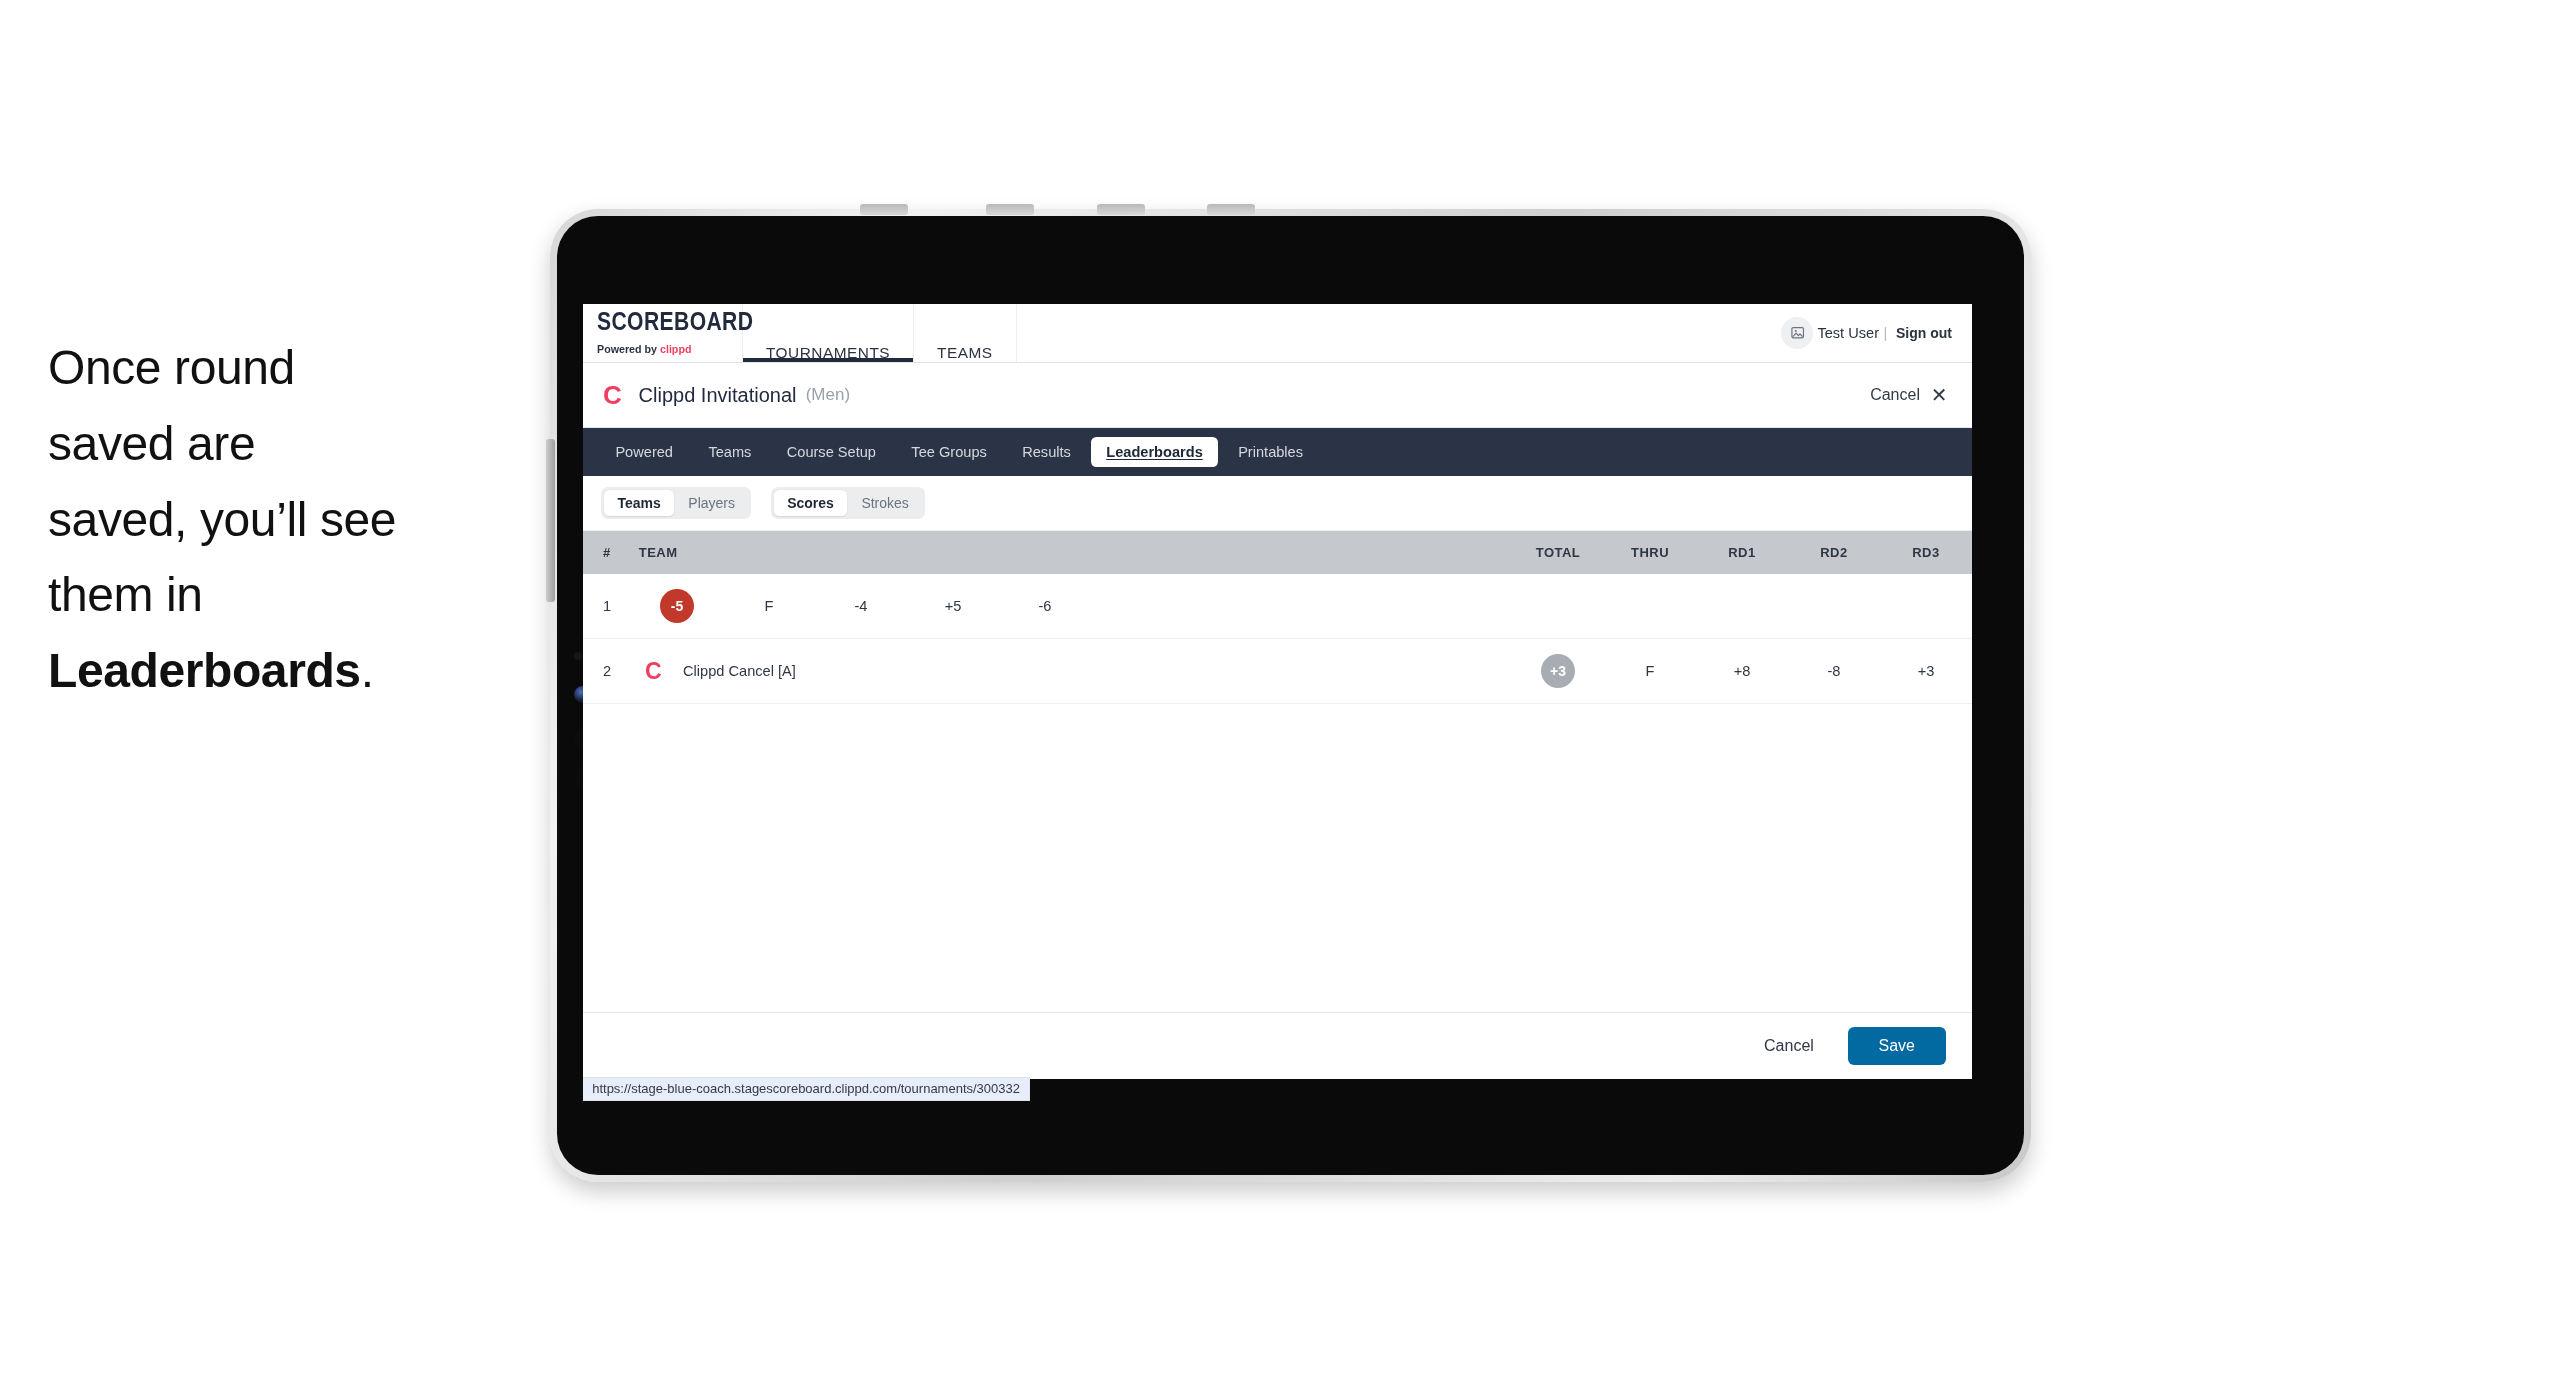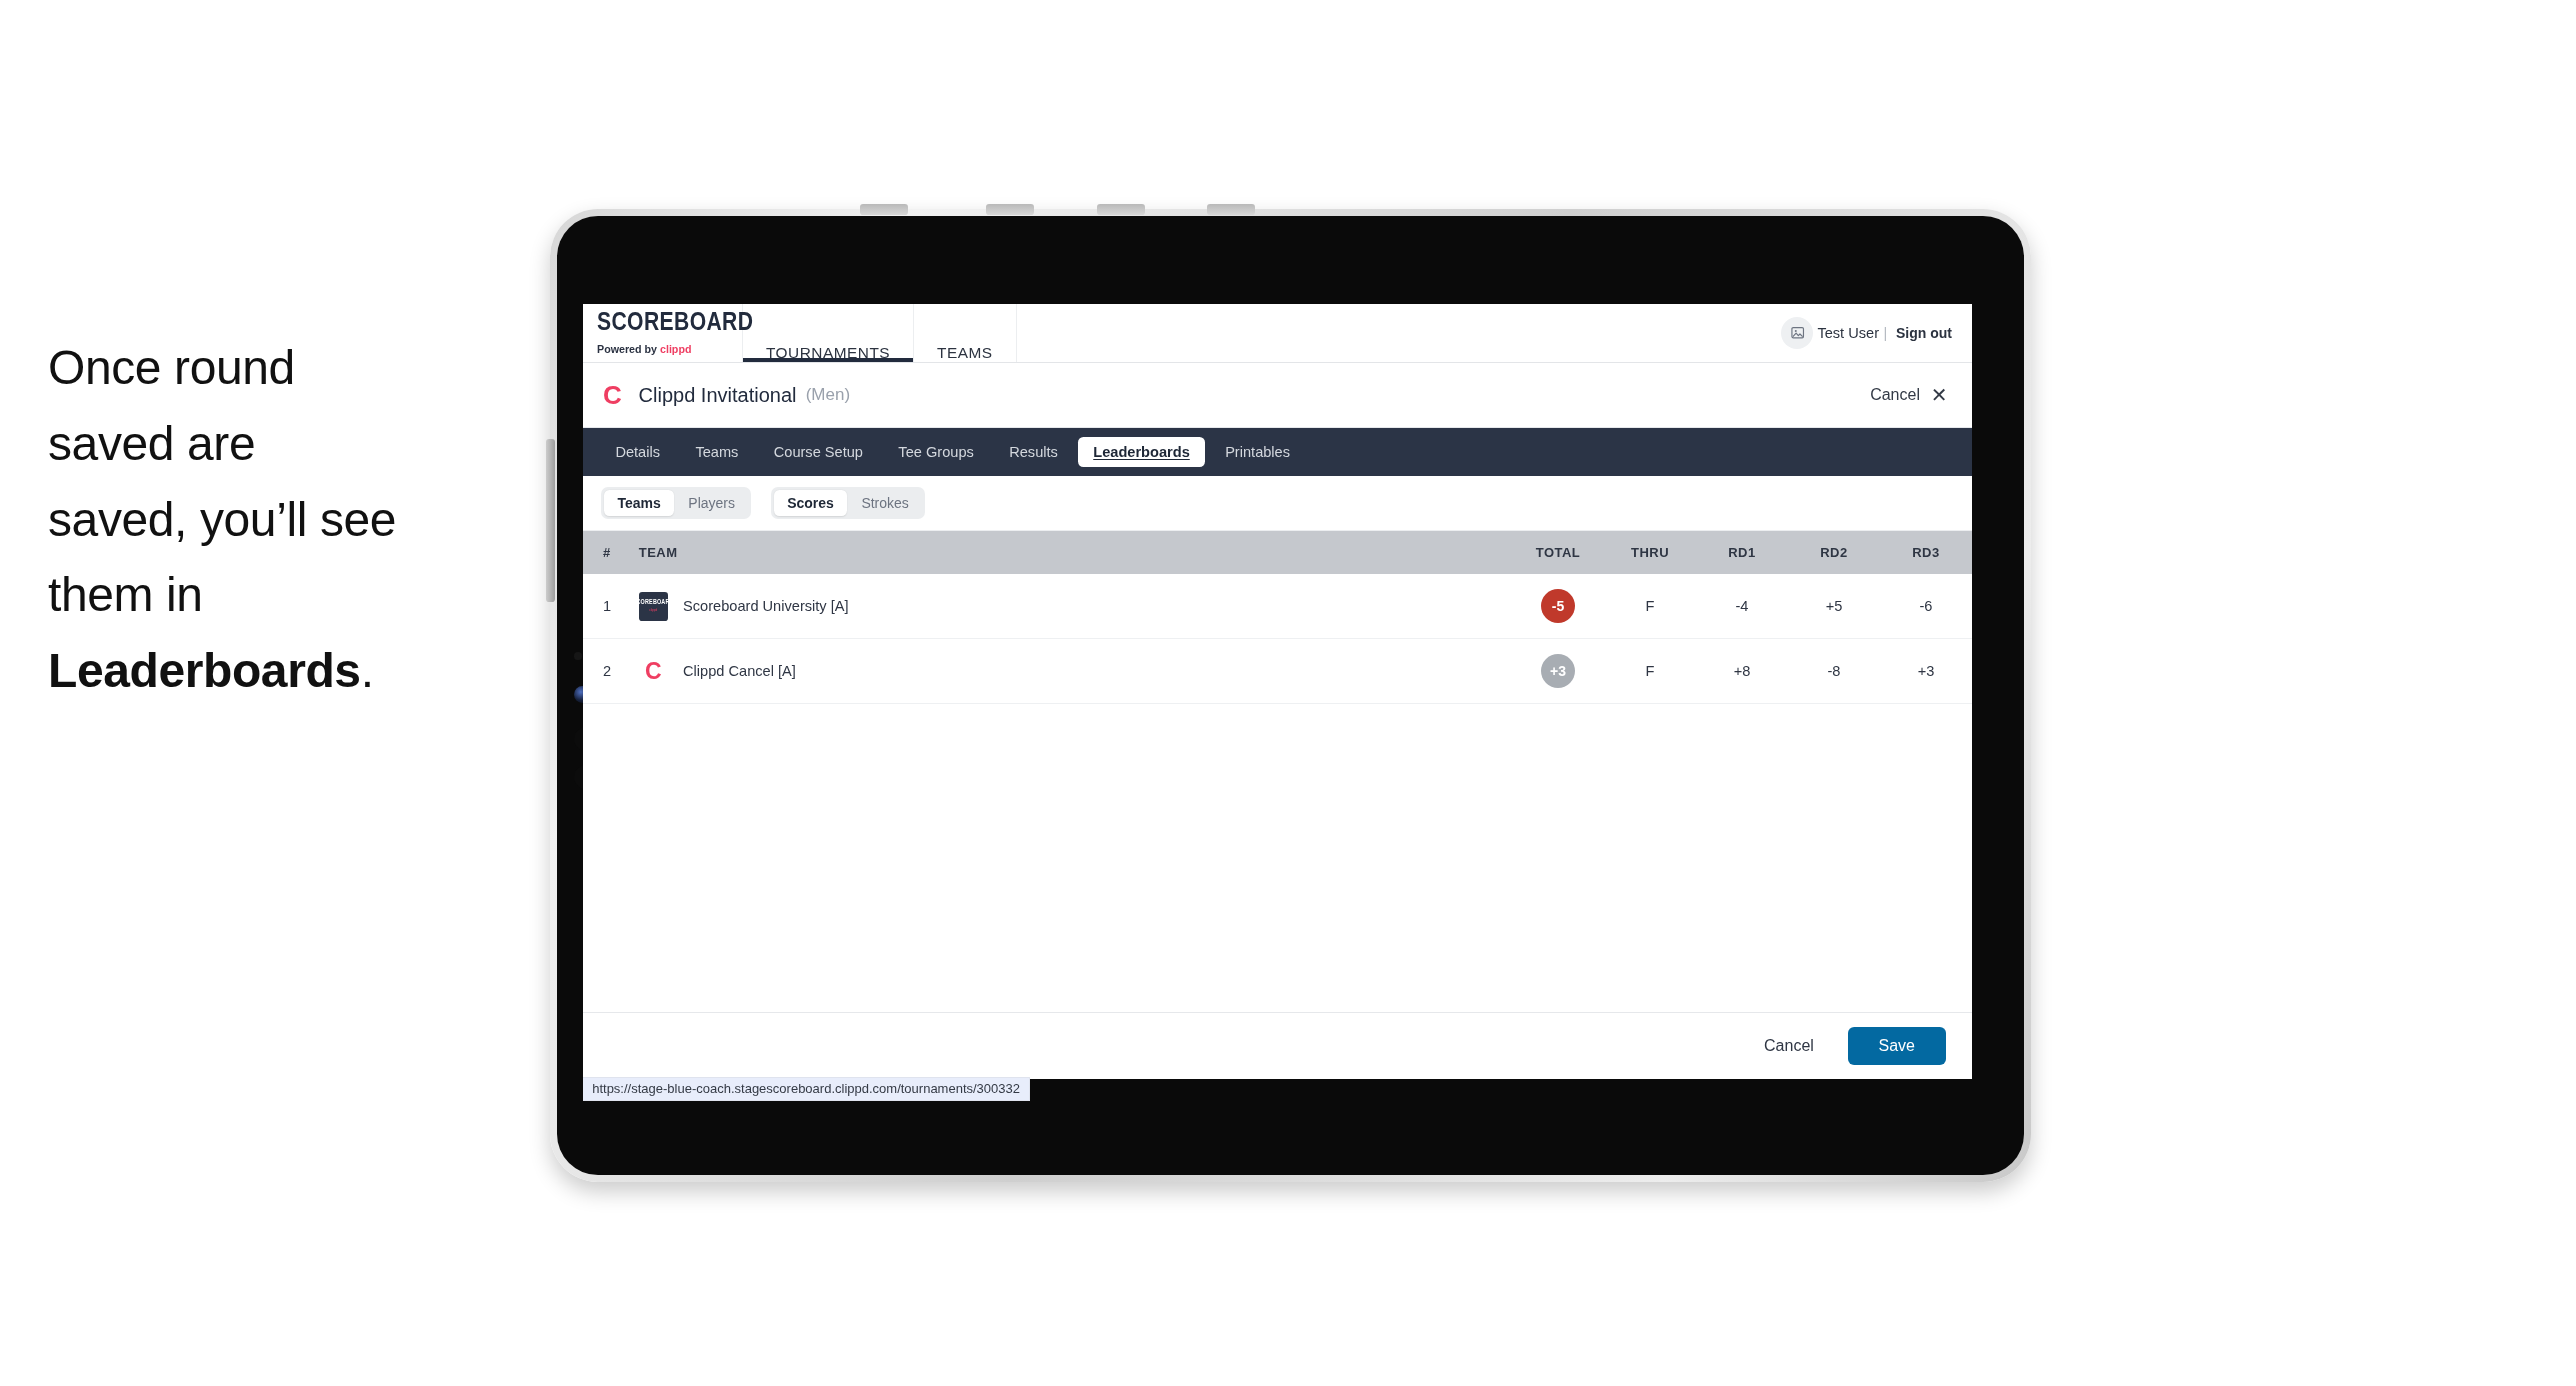--- a/index.html
+++ b/index.html
@@ -472,21 +472,21 @@
           <div class="title-gender">(Men)</div>
           <div class="cancel-x">
             <span>Cancel</span>
             <span class="x-glyph">✕</span>
           </div>
         </div>
 
         <div class="modal-body">
 
           <div class="sectionbar">
-            <div class="sec-tab">Details</div>
+            <div class="sec-tab">Powered</div>
             <div class="sec-tab">Teams</div>
             <div class="sec-tab">Course Setup</div>
             <div class="sec-tab">Tee Groups</div>
             <div class="sec-tab">Results</div>
             <div class="sec-tab active">Leaderboards</div>
             <div class="sec-tab">Printables</div>
           </div>
 
           <div class="filter-row">
             <div class="seg">
@@ -506,27 +506,20 @@
             <div class="col-thru">THRU</div>
             <div class="col-rd">RD1</div>
             <div class="col-rd">RD2</div>
             <div class="col-rd">RD3</div>
           </div>
 
           <div class="table-body">
 
             <div class="row">
               <div class="col-rank">1</div>
-              <div class="team-cell">
-                <div class="team-logo">
-                  <div class="tl-title">SCOREBOARD</div>
-                  <div class="tl-sub">clippd</div>
-                </div>
-                <div class="team-name">Scoreboard University [A]</div>
-              </div>
               <div class="total-cell">
                 <span class="badge" style="background:#c0392b">-5</span>
               </div>
               <div class="col-thru">F</div>
               <div class="col-rd">-4</div>
               <div class="col-rd">+5</div>
               <div class="col-rd">-6</div>
             </div>
 
             <div class="row">

